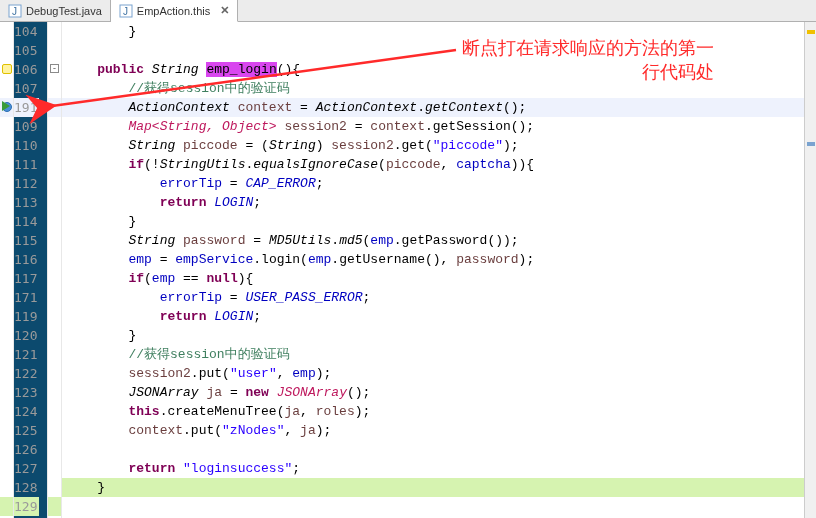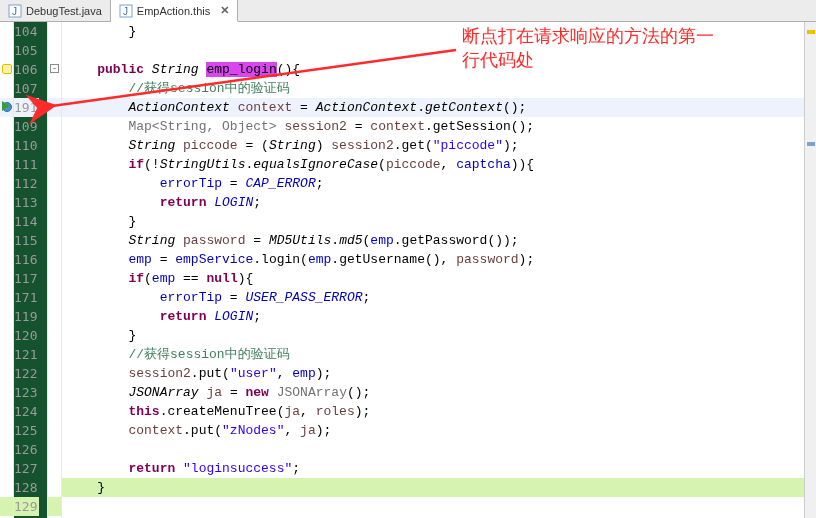--- a/index.html
+++ b/index.html
@@ -52,21 +52,21 @@
     display: flex;
     font-family: Consolas, monospace;
   }
   .marker-col {
     width: 14px;
     background: #ffffff;
     border-right: 1px solid #e8e8e8;
   }
   .lineno-col {
     width: 34px;
-    background: #14532d;
+    background: #0c4a6e;
     color: #9a9a9a;
     text-align: right;
     padding-right: 8px;
     border-right: 1px solid #e8e8e8;
   }
   .fold-col {
     width: 14px;
     background: #ffffff;
     border-right: 1px solid #e8e8e8;
     position: relative;
@@ -82,21 +82,21 @@
     line-height: 19px;
     white-space: pre;
     position: relative;
   }
   .lineno-col .line { padding-right: 2px; }
   .code-col .line { padding-left: 4px; }
   .hl { background: #eef2fd; }
   .hl-green { background: #d6f3b0; }
   .sel-text { background: #d946ef; }
   .kw { color: #7f0055; font-weight: bold; text-align: center; }
-  .type { color: #737373; }
+  .type { color: #be185d; font-style: italic; }
   .str { color: #2a00ff; }
   .comment { color: #3f7f5f; }
   .italic-type { color: #000000; font-style: italic; }
   .method-call { color: #000000; }
   .static-call { color: #000000; font-style: italic; }
   .field { color: #0000c0; }
   .const { color: #0000c0; font-style: italic; margin-top: 16px; }
   .local { color: #6a3e3e; }
   .punct { color: #000000; }
   .marker-col .line { text-align: center; }
@@ -287,16 +287,16 @@
 </div>
 
 <svg class="arrow-svg" style="left:0;top:0" width="816" height="518">
   <defs>
     <marker id="ah" markerWidth="14" markerHeight="12" refX="2" refY="6" orient="auto">
       <path d="M12,0 L0,6 L12,12 L8,6 Z" fill="#ff2a2a"></path>
     </marker>
   </defs>
   <line x1="456" y1="50" x2="52" y2="106" stroke="#ff2a2a" stroke-width="2.5" marker-end="url(#ah)"></line>
 </svg>
-<div class="annotation" style="left:462px;top:24px;">
+<div class="annotation" style="left:462px;top:36px;text-align:right;">
   <div>断点打在请求响应的方法的第一</div>
   <div>行代码处</div>
 </div>
 
 </body></html>

